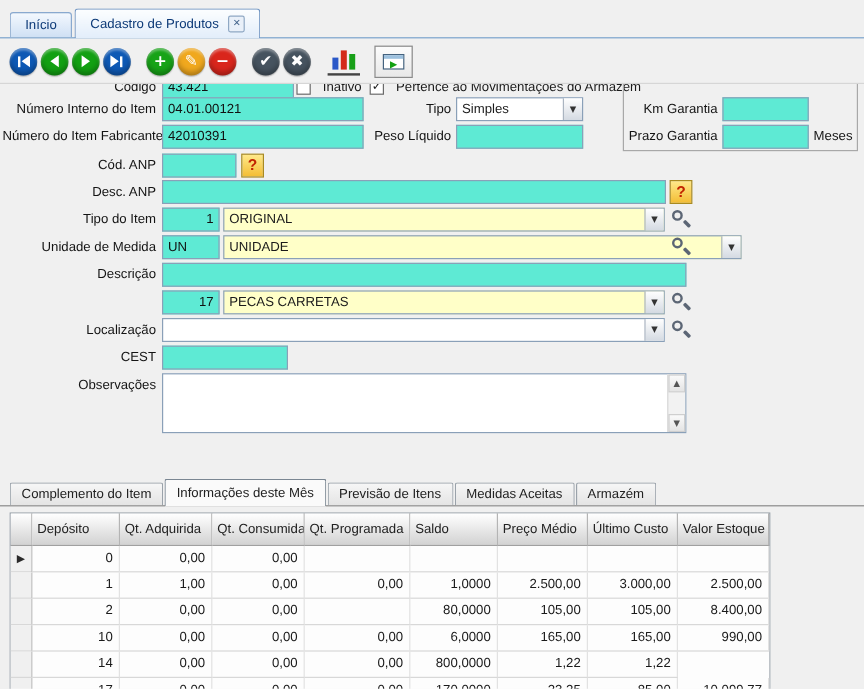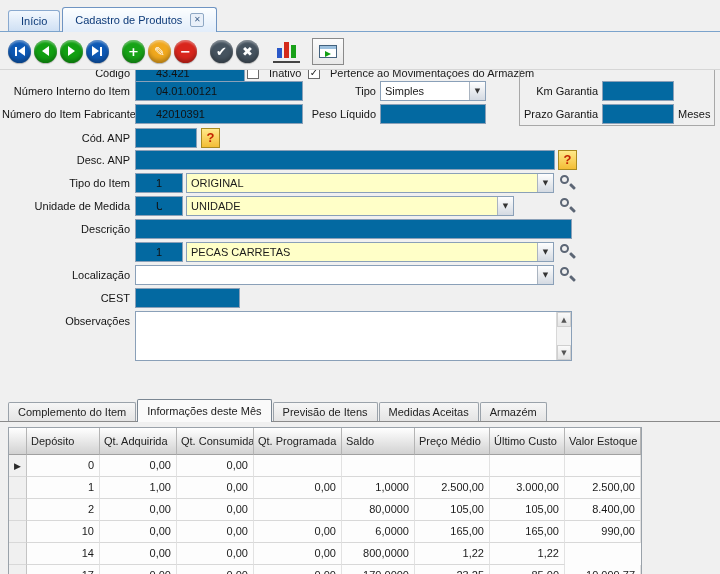--- a/index.html
+++ b/index.html
@@ -34,21 +34,21 @@
   .cbar3 { width:5px; height:13px; background:#18a018; }
   .recbtn { margin-left:12px; width:32px; height:27px; border:1px solid #8a8a8a; background:linear-gradient(#fcfcfc,#e8e8e8); display:flex; align-items:center; justify-content:center; cursor:pointer; }
   .recicon { width:18px; height:13px; border:1px solid #44627e; background:#fff; position:relative; }
   .recicon .rtop { position:absolute; left:0; top:0; width:100%; height:3px; background:#9cc0de; }
   .recicon .rtri { position:absolute; left:5px; top:5px; width:0; height:0; border-top:3px solid transparent; border-bottom:3px solid transparent; border-left:6px solid #12a012; }
 
   
   .formpanel { position:absolute; left:0; top:0; width:720px; height:400px; z-index:1; }
   .lbl { position:absolute; left:2px; width:128px; text-align:right; height:20px; line-height:20px; color:#141414; white-space:nowrap; }
   .slbl { position:absolute; height:20px; line-height:20px; text-align:right; color:#141414; white-space:nowrap; }
-  .fld { position:absolute; height:20px; border:1px solid #8aa0b8; background:#0369a1; font-family:"Liberation Sans",sans-serif; font-size:11px; padding:1px 20px; color:#111; outline:none; }
+  .fld { position:absolute; height:20px; border:1px solid #8aa0b8; background:#5eead4; font-family:"Liberation Sans",sans-serif; font-size:11px; padding:1px 4px; color:#111; outline:none; }
   .fld.right { text-align:right; }
   .combo { position:absolute; height:20px; border:1px solid #8aa0b8; background:#fff; display:flex; align-items:center; cursor:pointer; }
   .combo.yellow { background:#ffffc8; }
   .combo .ctxt { flex:1; padding:0 4px; white-space:nowrap; overflow:hidden; }
   .combo .carrow { width:16px; height:18px; background:linear-gradient(#fefefe,#d4dae2); border-left:1px solid #aab4c0; display:flex; align-items:center; justify-content:center; font-size:7px; color:#333; font-family:"DejaVu Sans",sans-serif; }
   .mag { position:absolute; width:17px; height:19px; cursor:pointer; }
   .mag .lens { position:absolute; left:2px; top:2px; width:9px; height:9px; border:2px solid #5c6675; border-radius:50%; }
   .mag .handle { position:absolute; left:11px; top:12px; width:7px; height:3px; background:#5c6675; transform:rotate(45deg); border-radius:1px; }
   .helpbtn { position:absolute; width:19px; height:20px; background:linear-gradient(#ffe98a,#f3bd35); border:1px solid #a98a20; color:#c22400; font-weight:bold; text-align:center; line-height:18px; font-size:13px; cursor:pointer; }
   .chk { position:absolute; display:flex; align-items:center; gap:10px; height:14px; cursor:pointer; }
@@ -126,21 +126,21 @@
       <span class="ctxt">ORIGINAL</span>
       <span class="carrow">▼</span>
     </div>
     <div class="mag" style="left:558px; top:173px">
         <span class="lens"></span>
         <span class="handle"></span>
       </div>
 
     <div class="lbl" style="top:196px">Unidade de Medida</div>
     <input class="fld" style="left: 135px; top: 196px; width: 48px;" value="UN">
-    <div class="combo yellow" style="left:186px; top:196px; width:328px">
+    <div class="combo yellow" style="left:186px; top:196px; width:432px">
       <span class="ctxt">UNIDADE</span>
       <span class="carrow">▼</span>
     </div>
     <div class="mag" style="left:558px; top:196px">
         <span class="lens"></span>
         <span class="handle"></span>
       </div>
 
     <div class="lbl" style="top:219px">Descrição</div>
     <input class="fld" style="left: 135px; top: 219px; width: 437px;">

